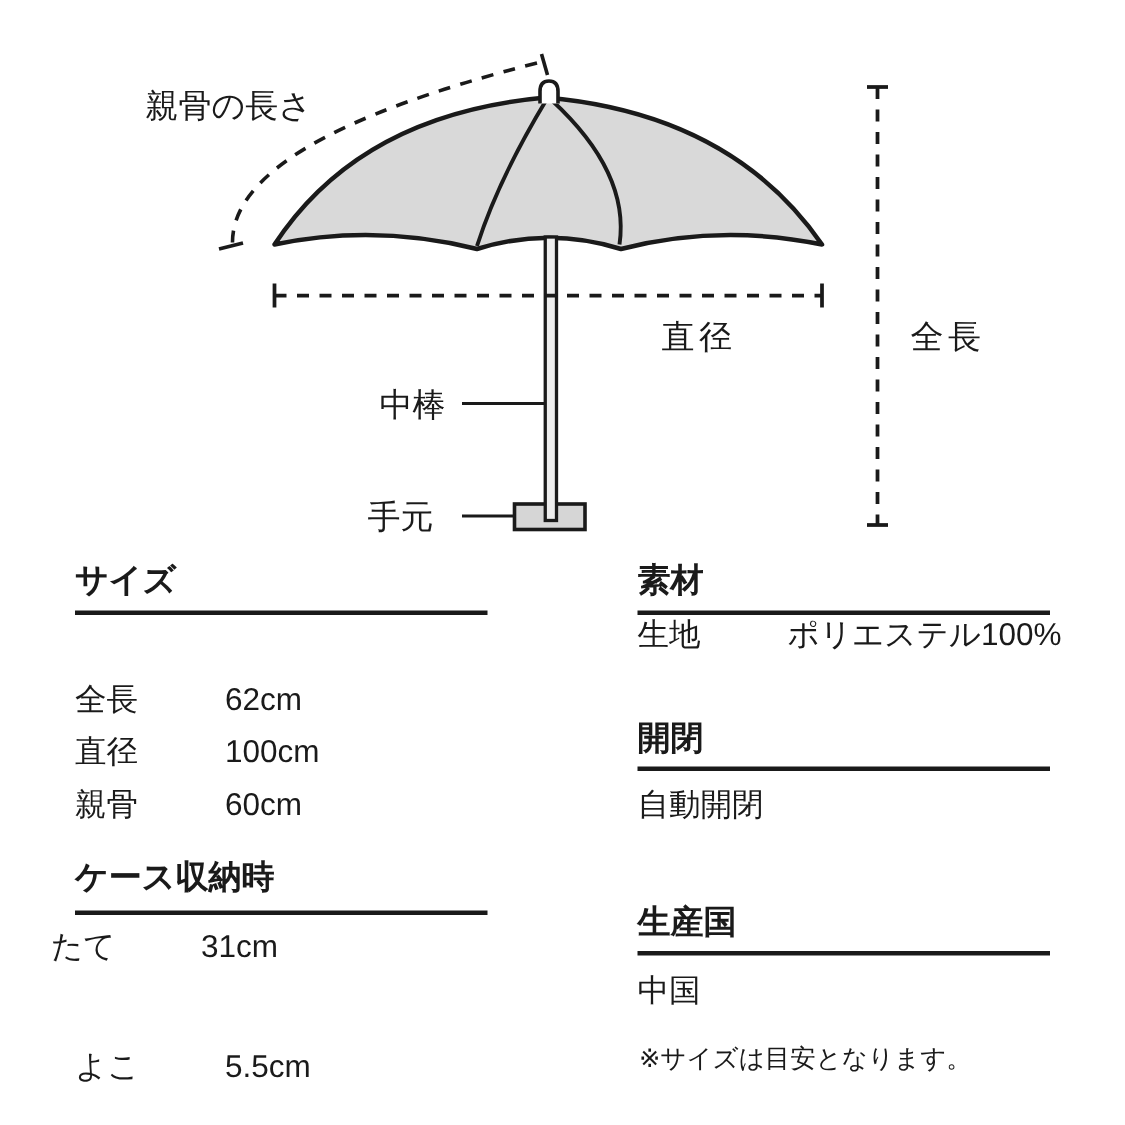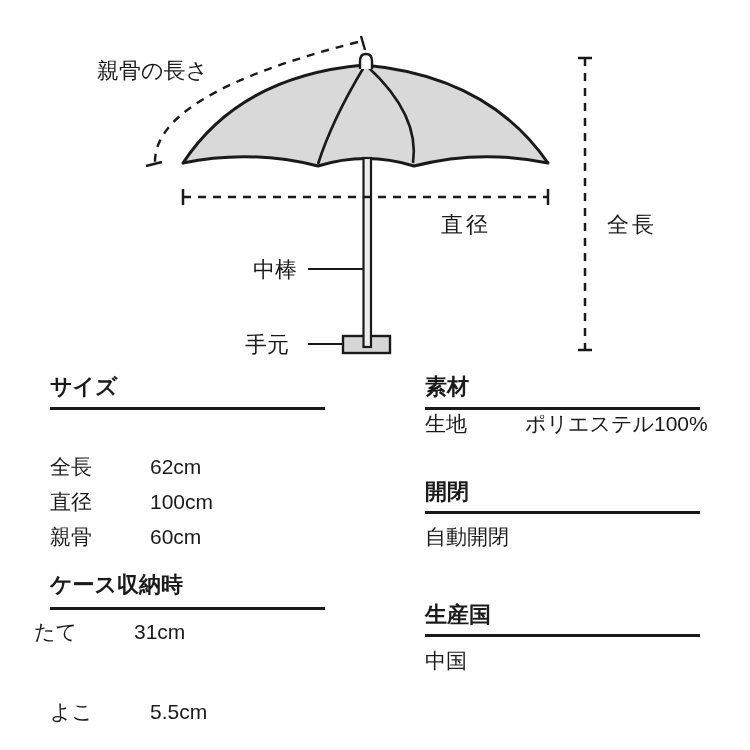--- a/index.html
+++ b/index.html
@@ -112,14 +112,15 @@
     <span class="lab">自動開閉</span>
   </div>
 
   <div class="sec-title" style="left:425px;top:603px;">生産国</div>
   <div class="rule" style="left:425px;top:634px;"></div>
 
   <div class="spec-row" style="left:425px;top:649px;">
     <span class="lab">中国</span>
   </div>
 
+  <div class="note" style="left:426px;top:696px;">※サイズは目安となります。</div>
 
 </div>
 
 </body></html>

